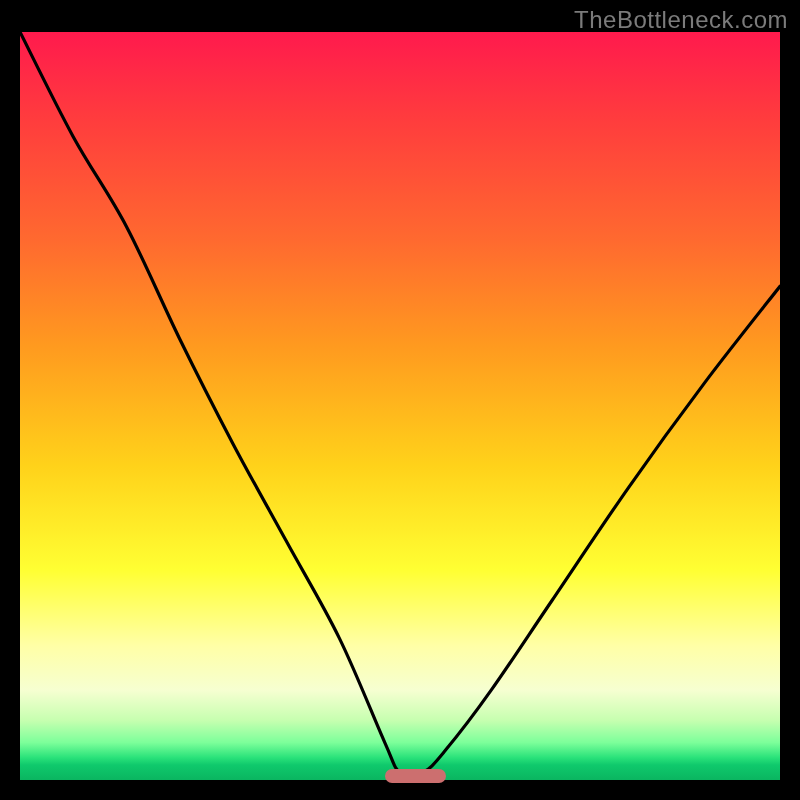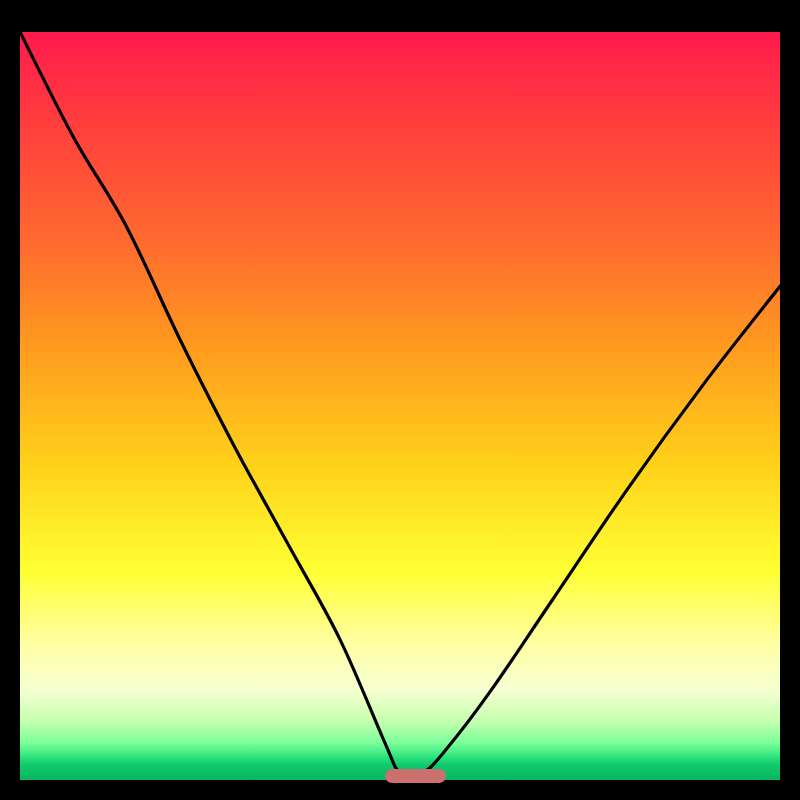--- a/index.html
+++ b/index.html
@@ -58,20 +58,21 @@
     background: #cc6f6f;
     border-radius: 9px;
     height: 14px;
     z-index: 5;
   }
 </style>
 </head>
 <body>
 
 <div class="frame">
+  <div class="watermark">TheBottleneck.com</div>
 
   <div class="plot">
     <div class="gradient"></div>
     <svg class="curve" viewBox="0 0 760 748" preserveAspectRatio="none">
       <path id="curve-path" fill="none" stroke="#000" stroke-width="3.2" stroke-linecap="round" stroke-linejoin="round" d="M 0.0 0.0 C 8.9 17.5, 35.5 72.3, 53.2 104.7 C 70.9 137.1, 88.7 160.8, 106.4 194.5 C 124.1 228.1, 141.9 270.5, 159.6 306.7 C 177.3 342.8, 195.1 377.7, 212.8 411.4 C 230.5 445.1, 248.3 476.2, 266.0 508.6 C 283.7 541.1, 302.7 572.2, 319.2 605.9 C 335.7 639.5, 354.7 688.2, 364.8 710.6 C 374.9 733.0, 373.7 735.5, 380.0 740.5 C 386.3 745.5, 395.2 744.3, 402.8 740.5 C 410.4 736.8, 414.2 731.8, 425.6 718.1 C 437.0 704.4, 453.5 683.2, 471.2 658.2 C 488.9 633.3, 509.2 602.1, 532.0 568.5 C 554.8 534.8, 582.7 492.4, 608.0 456.3 C 633.3 420.1, 658.7 385.2, 684.0 351.6 C 709.3 317.9, 747.3 270.5, 760.0 254.3"></path>
     </svg>
     <div id="marker" class="marker" style="left: 364.8px; width: 60.8px; top: 737.26px;"></div>
   </div>
 </div>
 

